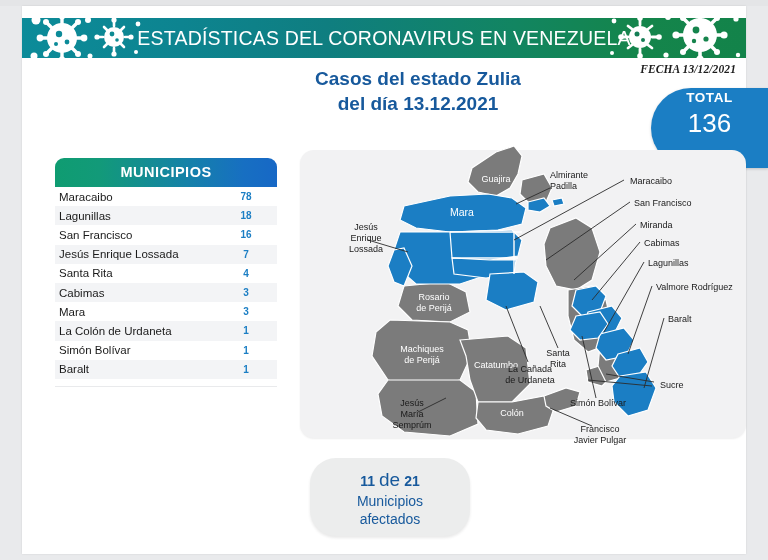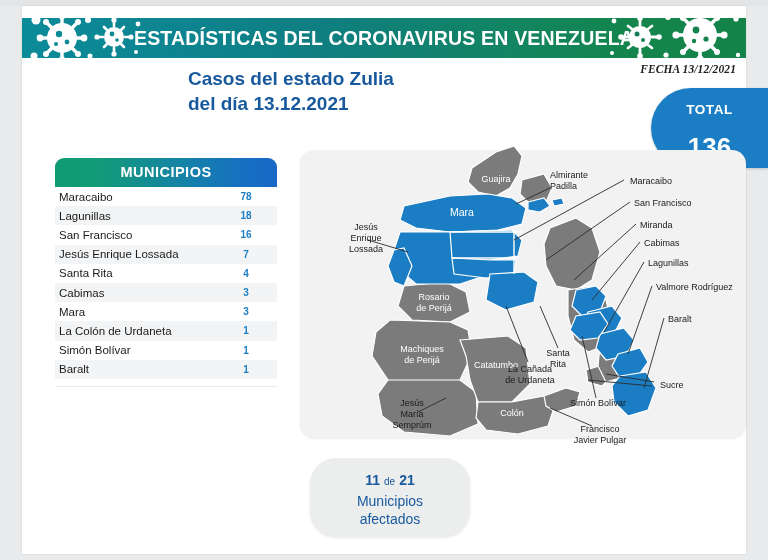--- a/index.html
+++ b/index.html
@@ -35,35 +35,35 @@
     width: 724px; height: 40px;
     background: linear-gradient(90deg, #0c8b99 0%, #0d8490 22%, #0f7e80 42%, #128561 68%, #14854b 85%, #13834a 100%);
     overflow: hidden;
   }
   .banner-title {
     position: absolute; left: 0; right: 0; top: 50%;
     transform: translateY(-50%);
     text-align: center;
     color: #ffffff;
     font-size: 19.5px;
-    font-weight: bold;
+    font-weight: normal;
     letter-spacing: 0.2px;
     white-space: nowrap;
   }
   .virus {
     position: absolute;
     pointer-events: none;
   }
   .virus svg { display: block; }
 
   
   .subtitle {
     position: absolute;
-    left: 188px; top: 66px; width: 420px;
-    text-align: left;
+    left: 208px; top: 66px; width: 420px;
+    text-align: center;
     color: #17599c;
     font-size: 19px;
     font-weight: bold;
     line-height: 25px;
   }
   .fecha {
     position: absolute;
     right: 32px; top: 63px;
     color: #1d1d1d;
     font-size: 11.5px;
@@ -76,27 +76,27 @@
   
   .total-pill {
     position: absolute;
     left: 651px; top: 88px;
     width: 117px; height: 80px;
     background: #1b7ec4;
     border-radius: 40px 0 0 40px;
     box-shadow: 0 1px 3px rgba(0,0,0,0.18);
     color: #ffffff;
     text-align: center;
-    padding-top: 14px;
+    padding-top: 2px;
   }
   .total-label {
     font-size: 13.5px; font-weight: bold; letter-spacing: 0.6px;
   }
   .total-value {
-    font-size: 26px; font-weight: bold; line-height: 32px; margin-top: 14px;
+    font-size: 26px; font-weight: normal; line-height: 32px; margin-top: 2px;
   }
 
   
   .table-wrap {
     position: absolute;
     left: 55px; top: 158px;
     width: 222px;
   }
   .table-header {
     height: 29px;
@@ -157,21 +157,21 @@
     left: 310px; top: 458px;
     width: 160px; height: 78px;
     background: #eceded;
     border-radius: 26px;
     box-shadow: 0 2px 3px rgba(0,0,0,0.09);
     text-align: center;
     padding-top: 11px;
   }
   .foot-line1 { font-size: 17px; color: #17599c; line-height: 21px; }
   .foot-line1 b { font-weight: bold; font-size: 14px; }
-  .foot-line1 .de { font-size: 10px; font-weight: normal; }
+  .foot-line1 .de { font-size: 19px; font-weight: normal; }
   .foot-line2 { font-size: 14px; color: #17599c; line-height: 18px; }
 
   .map-label {
     font-size: 9px;
     fill: #1a1a1a;
     font-family: "Liberation Sans", sans-serif;
   }
   .map-label-inner {
     font-size: 9px;
     fill: #ffffff;

